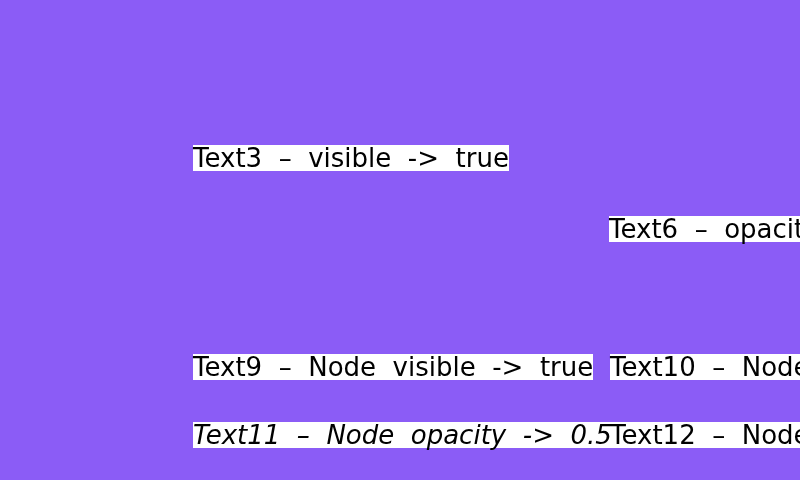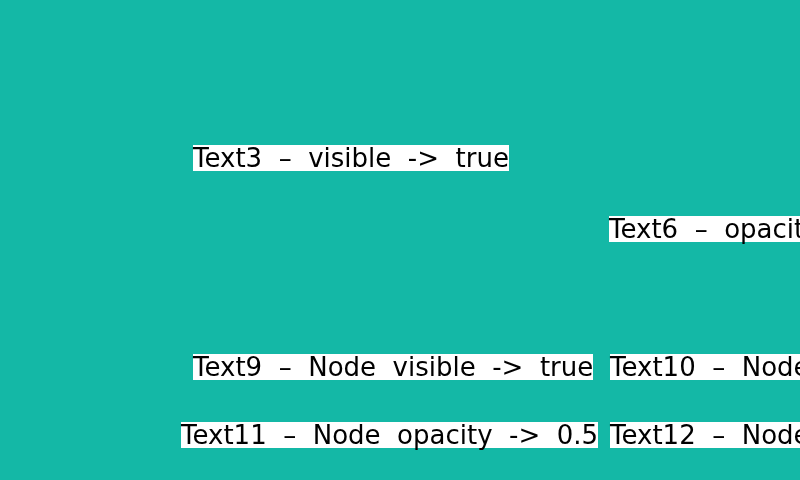--- a/index.html
+++ b/index.html
@@ -11,21 +11,21 @@
     width: 800px;
     height: 480px;
     background: #ffffff;
     font-family: "DejaVu Sans", "Liberation Sans", sans-serif;
     overflow: hidden;
   }
   #canvas {
     position: relative;
     width: 800px;
     height: 480px;
-    background: #14b8a6;
+    background: #8b5cf6;
     overflow: hidden;
   }
   .text-label {
     position: absolute;
     white-space: pre;
     color: #000000;
     font-family: "DejaVu Sans", "Liberation Sans", sans-serif;
     font-size: 26px;
     line-height: 26px;
     letter-spacing: 0px;
@@ -36,21 +36,21 @@
   .layer-1 { z-index: 2; }
   .layer-2 { z-index: 3; }
   .layer-3 { z-index: 4; }
   .layer-4 { z-index: 5; }
   .layer-5 { z-index: 6; }
 
   .pos-text3  { left: 193px; top: 145px; }
   .pos-text6  { left: 609px; top: 216px; }
   .pos-text9  { left: 193px; top: 354px; text-align: right; }
   .pos-text10 { left: 610px; top: 354px; }
-  .pos-text11 { left: 181px; top: 422px; }
+  .pos-text11 { left: 193px; top: 422px; font-style: italic; }
   .pos-text12 { left: 610px; top: 422px; }
 </style>
 </head>
 <body>
 
 <div id="canvas">
 
   <span class="text-label layer-0 pos-text3">Text3  –  visible  -&gt;  true</span>
 
   <span class="text-label layer-1 pos-text6">Text6  –  opacity  -&gt;  0.5</span>

